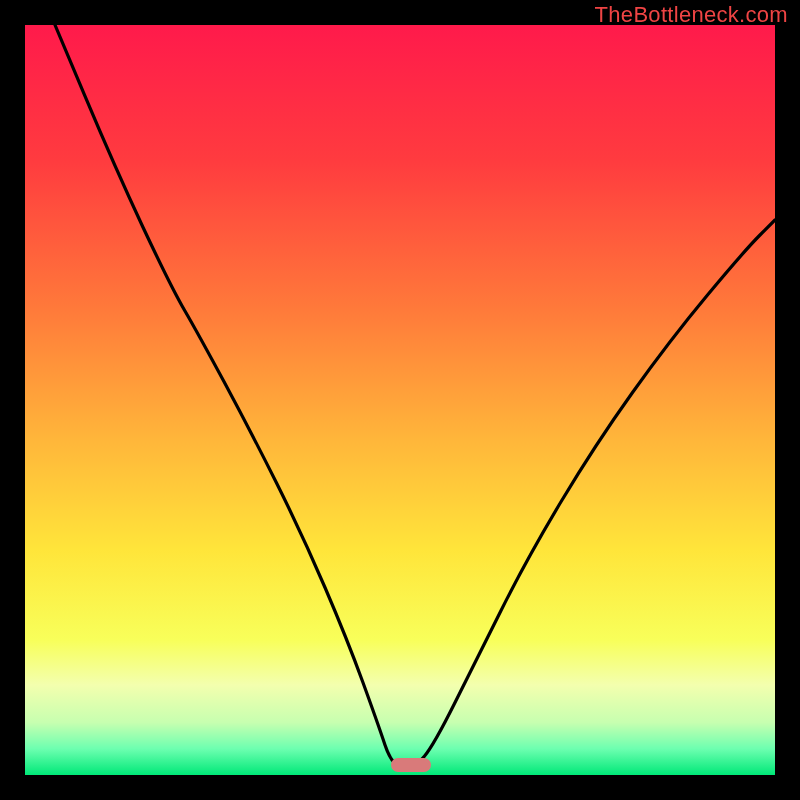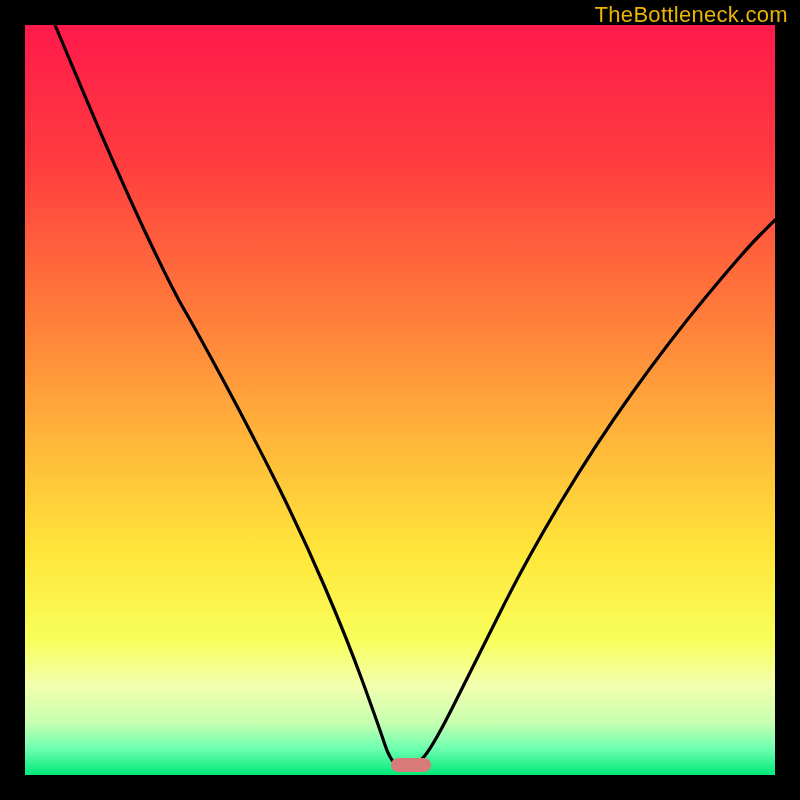--- a/index.html
+++ b/index.html
@@ -44,21 +44,21 @@
   .marker {
     position: absolute;
     border-radius: 8px;
     pointer-events: none;
   }
   .watermark {
     position: absolute;
     font-family: Arial, Helvetica, sans-serif;
     font-size: 22px;
     font-weight: 500;
-    color: #eab308;
+    color: #ef4444;
     letter-spacing: 0.3px;
   }
 </style>
 </head>
 <body>
 
 <div class="frame">
 
   <div class="watermark" style="right:12px; top:2px;">TheBottleneck.com</div>
 

